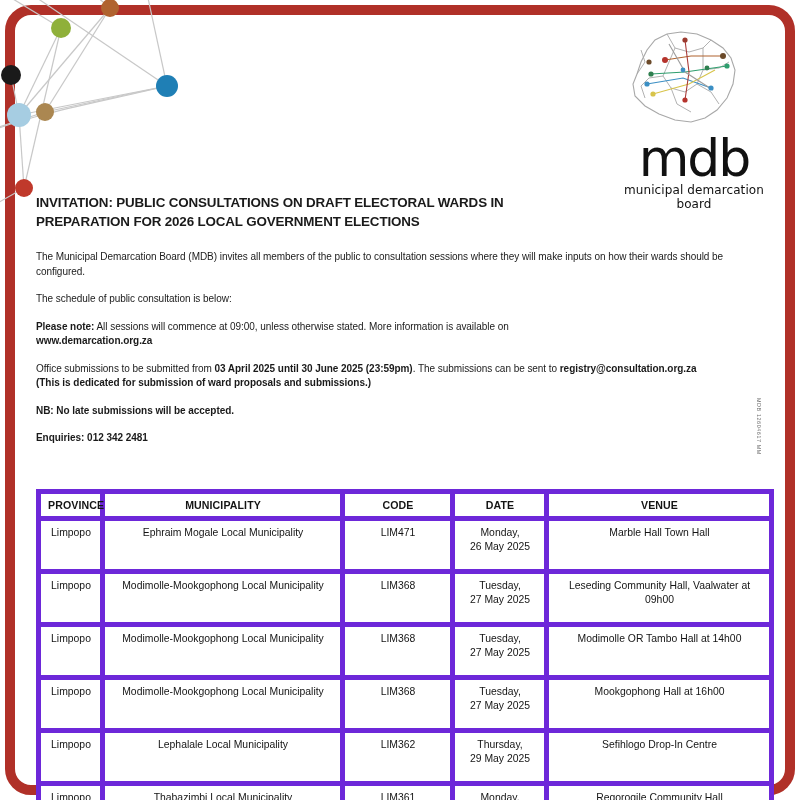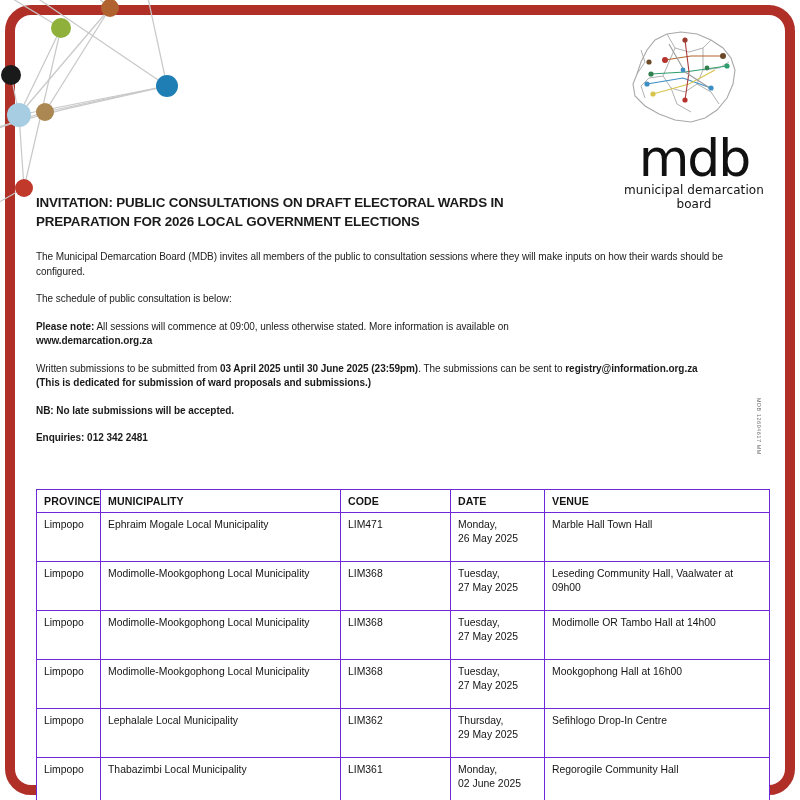--- a/index.html
+++ b/index.html
@@ -139,22 +139,22 @@
     z-index: 8;
   }
   table.schedule {
     border-collapse: collapse;
     width: 733px;
     table-layout: fixed;
     background: #ffffff;
   }
   table.schedule th,
   table.schedule td {
-    border: 1px solid #6d28d9;
-    text-align: left;
+    border: 5px solid #6d28d9;
+    text-align: center;
     vertical-align: top;
     padding: 5px 6px 5px 7px;
     font-size: 10.4px;
     line-height: 1.35;
     color: #141414;
   }
   table.schedule th {
     font-weight: bold;
     font-size: 10.6px;
     padding-top: 4px;
@@ -252,21 +252,21 @@
     <p class="body">The Municipal Demarcation Board (MDB) invites all members of the public to consultation sessions where they will make inputs on how their wards should be configured.</p>
 
     <p class="body">The schedule of public consultation is below:</p>
 
     <p class="body gap-sm">
       <span class="b">Please note:</span><span> All sessions will commence at 09:00, unless otherwise stated. More information is available on</span><br>
       <span class="url">www.demarcation.org.za</span>
     </p>
 
     <p class="body gap-lg">
-      <span>Written submissions to be submitted from </span><span class="b">03 April 2025 until 30 June 2025 (23:59pm)</span><span>. The submissions can be sent to </span><span class="b">registry@information.org.za</span><br>
+      <span>Office submissions to be submitted from </span><span class="b">03 April 2025 until 30 June 2025 (23:59pm)</span><span>. The submissions can be sent to </span><span class="b">registry@consultation.org.za</span><br>
       <span class="b">(This is dedicated for submission of ward proposals and submissions.)</span>
     </p>
 
 
     <p class="body b gap-sm">NB: No late submissions will be accepted.</p>
 
     <p class="body b">Enquiries: 012 342 2481</p>
   </div>
 
   <div id="side-code">MDB 12604617 MM</div>

